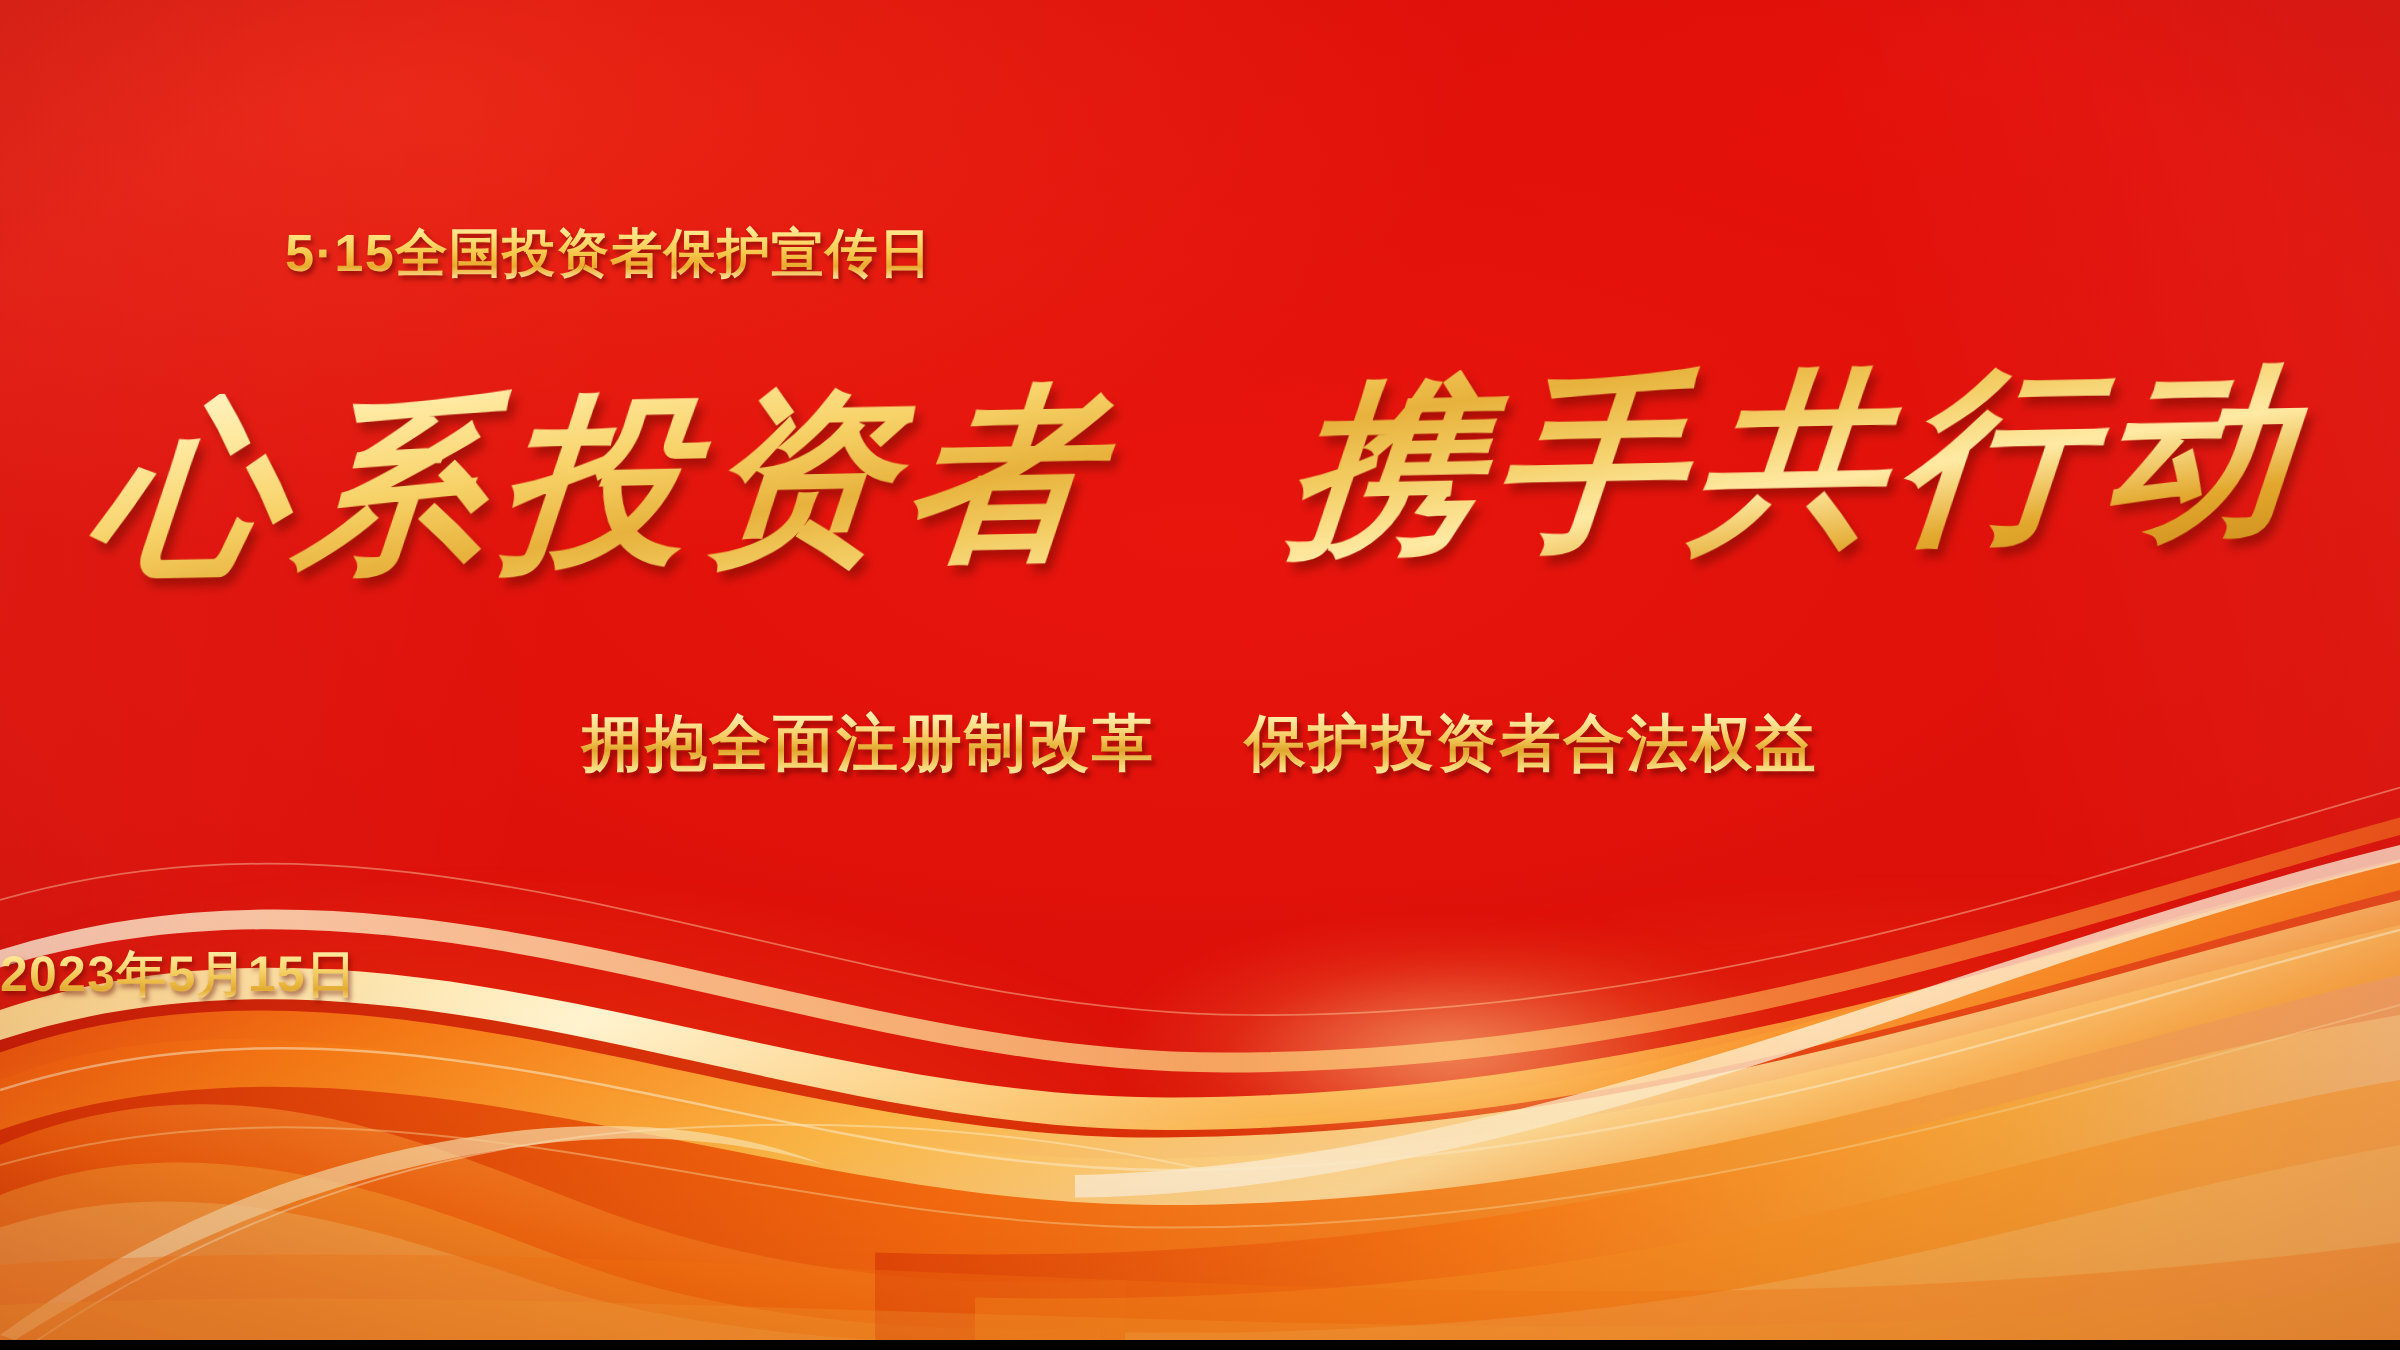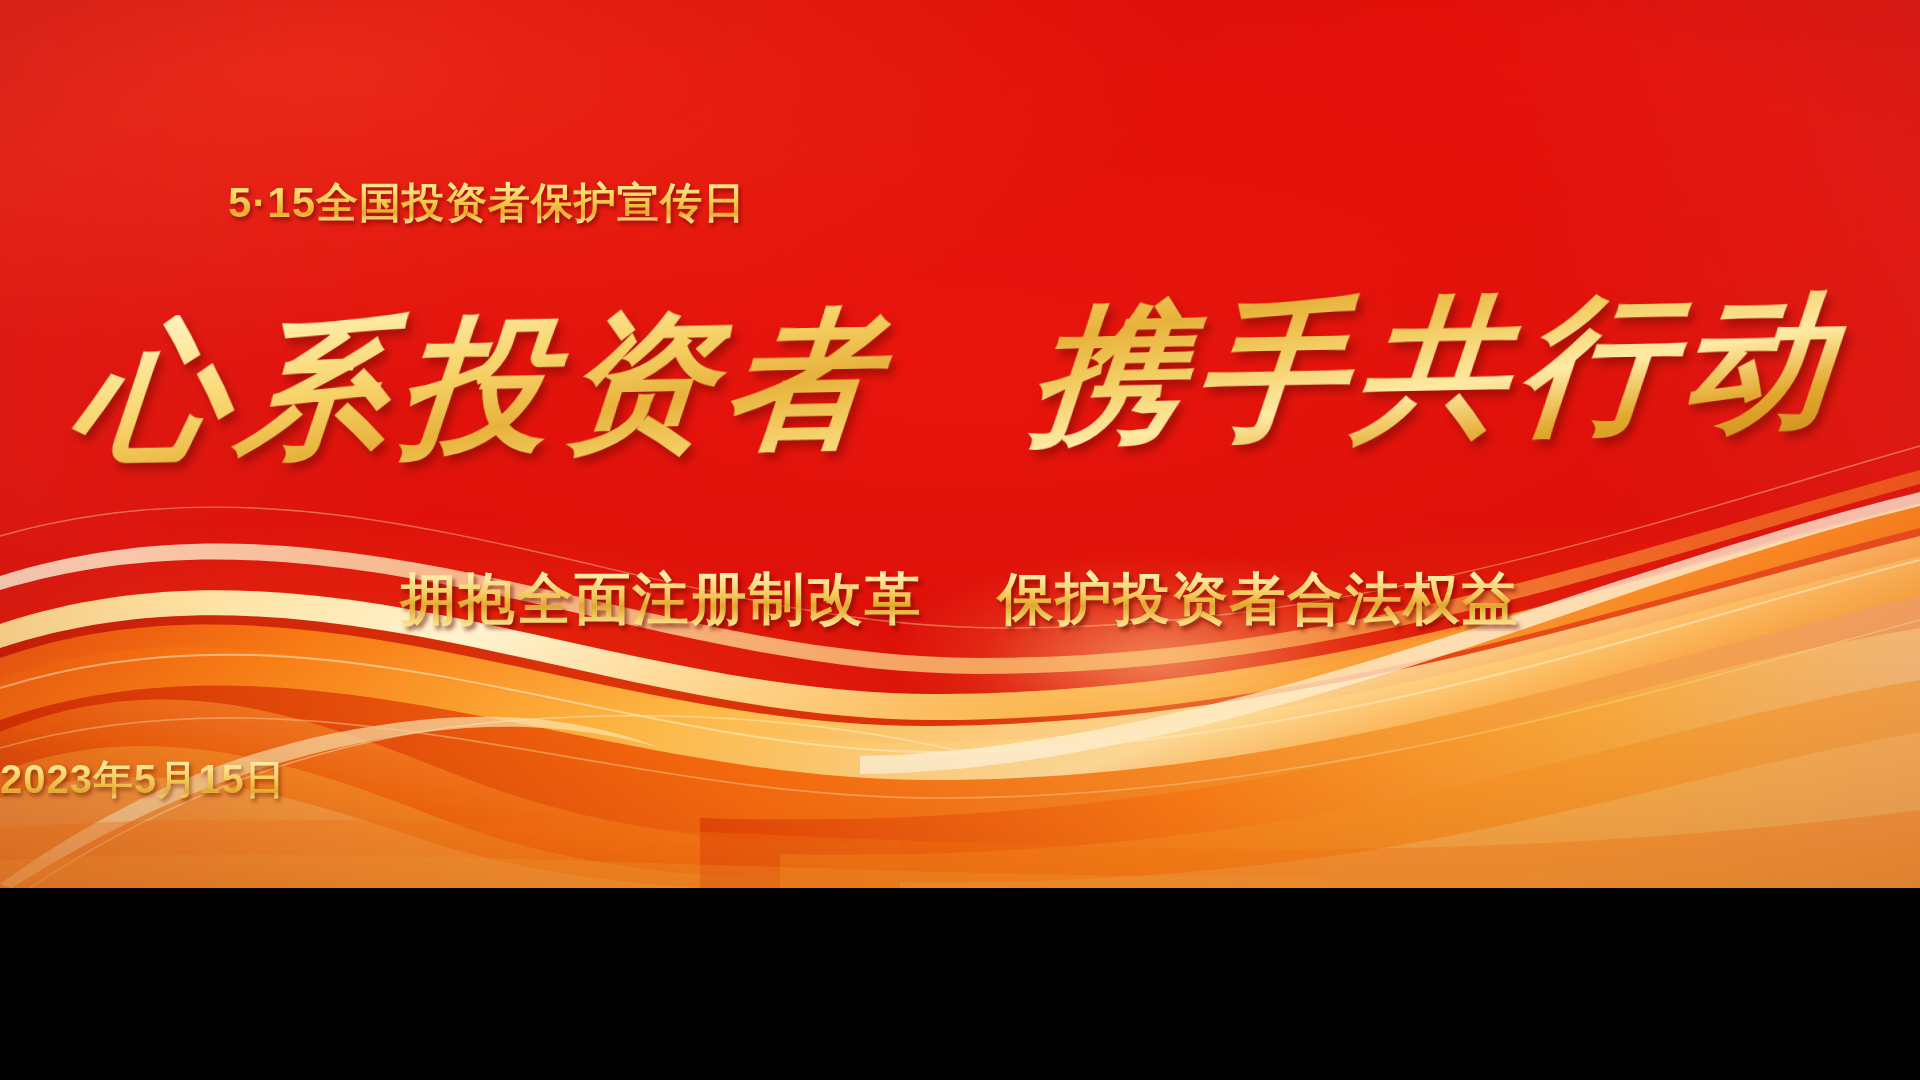--- a/index.html
+++ b/index.html
@@ -3,21 +3,21 @@
 <meta charset="utf-8">
 <style>
   html, body {
     margin: 0;
     padding: 0;
     background: #000;
   }
   #poster {
     position: relative;
     width: 1920px;
-    height: 888px;
+    height: 1072px;
     overflow: hidden;
     font-family: "Liberation Sans", sans-serif;
     background:
       radial-gradient(ellipse 70% 55% at 18% 8%, rgba(255,70,40,0.40) 0%, rgba(255,60,30,0.00) 62%),
       radial-gradient(ellipse 80% 60% at 82% 6%, rgba(235,18,12,0.55) 0%, rgba(235,18,12,0.00) 60%),
       radial-gradient(ellipse 120% 90% at 50% 40%, #e8150d 0%, #d80f08 55%, #c60b06 100%);
   }
   
   .bg-sheen {
     position: absolute;
@@ -75,21 +75,21 @@
   }
   .headline .gap { display: inline-block; width: 46px; }
 
   .subtitle {
     position: absolute;
     left: 0;
     right: 0;
     top: 562px;
     text-align: center;
     white-space: nowrap;
-    font-size: 56px;
+    font-size: 49px;
     font-weight: 700;
     letter-spacing: 2px;
     background: linear-gradient(180deg,
         #fff8da 0%, #ffeaa2 20%, #f3c85a 44%,
         #e0a62c 58%, #f7d878 78%, #ffeeb4 90%, #cf8f1e 100%);
     -webkit-background-clip: text;
     background-clip: text;
     color: transparent;
     filter: drop-shadow(3px 4px 2px rgba(100,4,0,0.55));
   }

